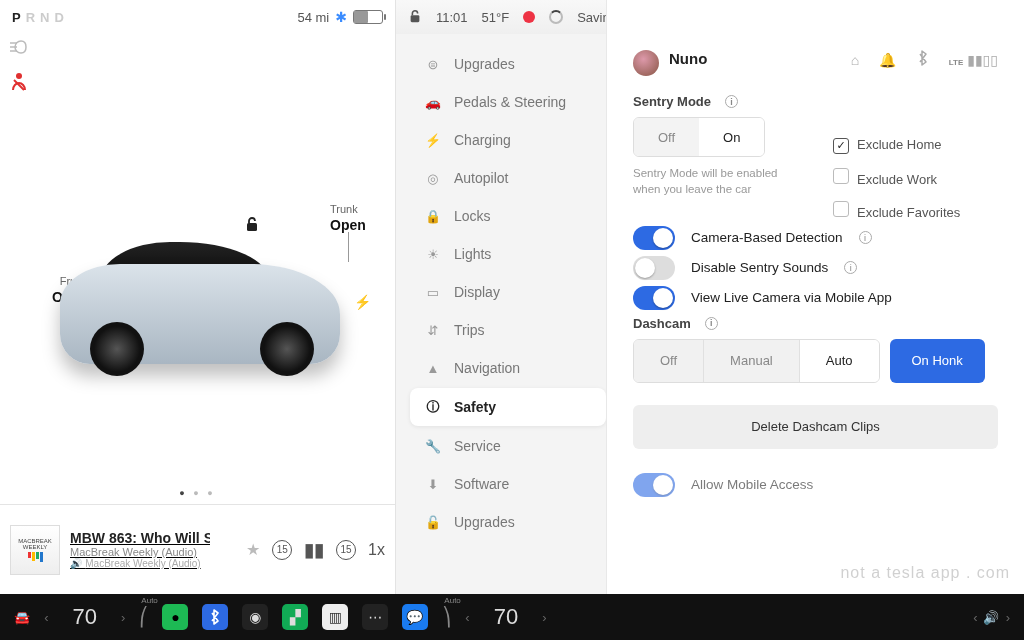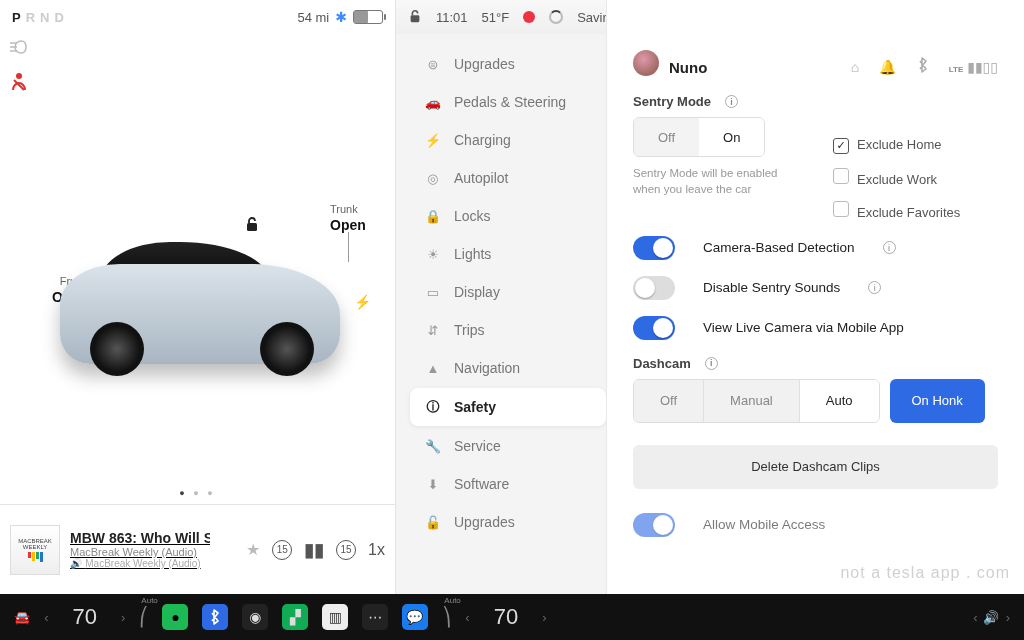--- a/index.html
+++ b/index.html
@@ -59,40 +59,40 @@
   .airbag-badge { position: absolute; right: 8px; top: 4px; background: #fff; border: 1px solid #e2c36b; color: #b48a20; font-size: 7px; padding: 2px 4px; border-radius: 3px; line-height: 1.1; display: flex; gap: 3px; align-items: center; }
   .airbag-badge b { font-size: 7px; }
 
   .settings-nav { width: 210px; background: #f4f4f4; padding: 46px 0 0 14px; display: flex; flex-direction: column; gap: 2px; }
   .nav-item { display: flex; align-items: center; gap: 12px; padding: 10px 14px; color: #777; font-size: 14px; border-radius: 8px; cursor: pointer; }
   .nav-item.active { background: #fff; color: #222; font-weight: 600; box-shadow: 0 1px 4px rgba(0,0,0,.08); }
   .nav-item .ico { width: 18px; text-align: center; color: #999; font-size: 13px; }
   .nav-item.active .ico { color: #222; }
 
   .settings-main { flex: 1; background: #fff; border-left: 1px solid #e8e8e8; padding: 50px 26px 0 26px; overflow: hidden; position: relative; }
-  .profile-row { display: flex; align-items: flex-end; gap: 10px; margin-bottom: 18px; }
+  .profile-row { display: flex; align-items: flex-start; gap: 10px; margin-bottom: 18px; }
   .avatar { width: 26px; height: 26px; border-radius: 50%; background: radial-gradient(circle at 40% 35%, #d9a, #854); }
   .profile-name { font-weight: 600; color: #222; font-size: 15px; }
   .profile-icons { margin-left: auto; display: flex; gap: 20px; color: #aaa; font-size: 14px; align-items: center; }
   .lte { font-size: 8px; font-weight: 600; color: #888; }
 
   .section-label { font-size: 13px; color: #444; font-weight: 600; margin: 10px 0 8px; display: flex; align-items: center; gap: 14px; }
   .info-circ { width: 13px; height: 13px; border: 1px solid #aaa; border-radius: 50%; font-size: 9px; color: #888; display: inline-flex; align-items: center; justify-content: center; }
 
   .pill-toggle { display: inline-flex; border: 1px solid #ddd; border-radius: 6px; overflow: hidden; height: 40px; }
   .pill-toggle .opt { padding: 0 24px; display: flex; align-items: center; font-size: 13px; color: #888; background: #f3f3f3; cursor: pointer; }
   .pill-toggle .opt.sel { background: #fff; color: #222; font-weight: 500; }
   .hint { font-size: 11.5px; color: #999; margin-top: 8px; max-width: 170px; line-height: 1.4; }
 
   .sentry-row { display: flex; gap: 30px; align-items: flex-start; }
   .excludes { display: flex; flex-direction: column; gap: 14px; font-size: 13px; color: #555; margin-top: 20px; }
   .chk { width: 16px; height: 16px; border: 1.5px solid #bbb; border-radius: 3px; display: inline-flex; align-items: center; justify-content: center; margin-right: 8px; font-size: 11px; color: #222; background: #fff; }
   .chk.on { background: #fff; border-color: #555; }
 
-  .toggle-row { display: flex; align-items: center; gap: 28px; margin: 16px 0; font-size: 13.5px; color: #222; font-weight: 500; }
+  .toggle-row { display: flex; align-items: center; gap: 16px; margin: 6px 0; font-size: 13.5px; color: #222; font-weight: 500; }
   .switch { width: 42px; height: 24px; border-radius: 12px; background: #ddd; position: relative; cursor: pointer; }
   .switch::after { content: ""; position: absolute; width: 20px; height: 20px; background: #fff; border-radius: 50%; top: 2px; left: 2px; box-shadow: 0 1px 2px rgba(0,0,0,.3); transition: left .1s; }
   .switch.on { background: #2d6ae3; }
   .switch.on::after { left: 20px; }
 
   .seg4 { display: flex; gap: 10px; margin-top: 6px; }
   .seg-group { display: flex; border: 1px solid #ddd; border-radius: 6px; overflow: hidden; height: 44px; }
   .seg-group .s { padding: 0 26px; display: flex; align-items: center; font-size: 13px; color: #888; background: #f1f1f1; cursor: pointer; border-right: 1px solid #e0e0e0; }
   .seg-group .s:last-child { border-right: none; }
   .seg-group .s.sel { background: #fff; color: #222; font-weight: 500; }

